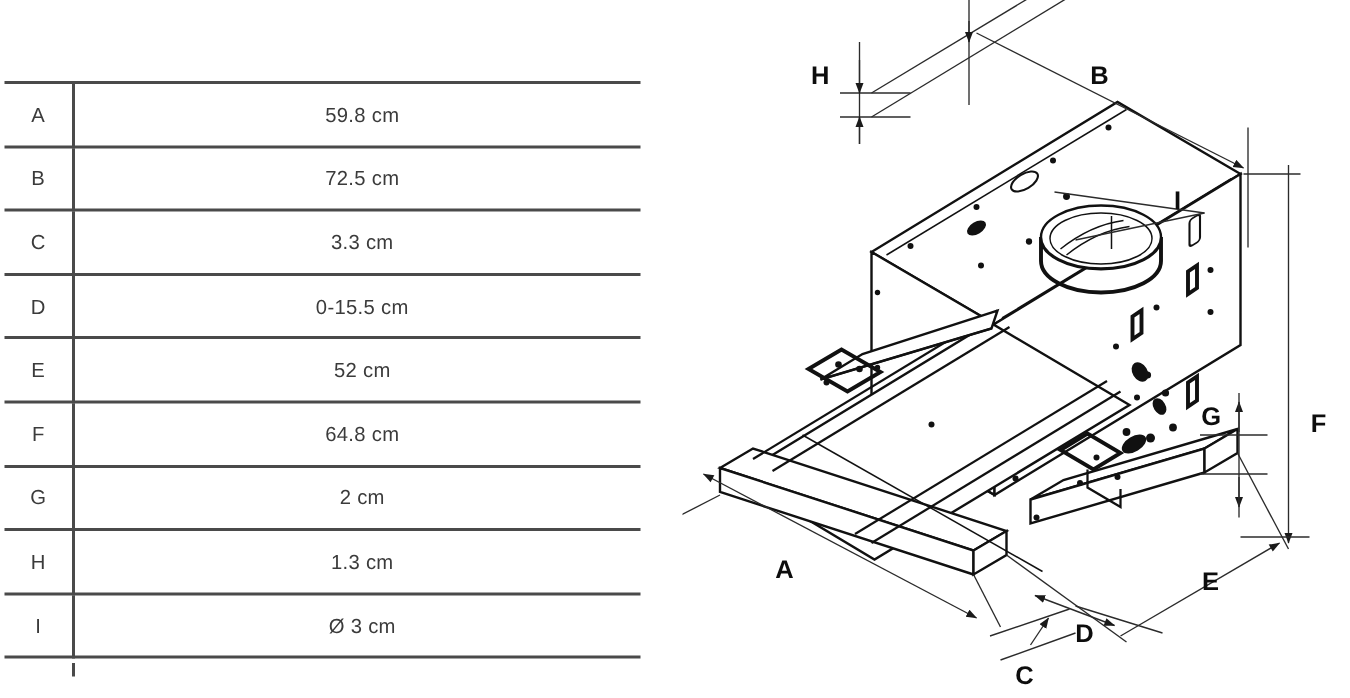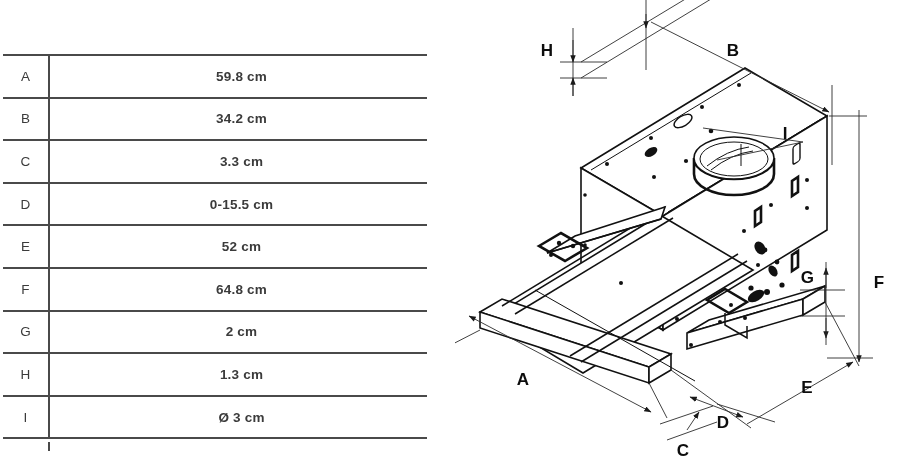--- a/index.html
+++ b/index.html
@@ -49,21 +49,20 @@
   }
   .tbl td.key {
     width: 45px;
     text-align: center;
     border-right: 2.4px solid #4a4a4a;
     font-size: 13.5px;
   }
   .tbl td.val {
     text-align: center;
     padding-left: 6px;
-    font-weight: bold;
   }
   
   #divider-tail {
     position: absolute;
     left: 45px;
     top: 388px;
     width: 2.4px;
     height: 9px;
     background: #4a4a4a;
   }
@@ -102,21 +101,21 @@
 
   <div id="dim-table">
     <table class="tbl">
       <tbody>
         <tr>
           <td class="key">A</td>
           <td class="val">59.8 cm</td>
         </tr>
         <tr>
           <td class="key">B</td>
-          <td class="val">34.2 cm</td>
+          <td class="val">72.5 cm</td>
         </tr>
         <tr>
           <td class="key">C</td>
           <td class="val">3.3 cm</td>
         </tr>
         <tr>
           <td class="key">D</td>
           <td class="val">0-15.5 cm</td>
         </tr>
         <tr>

